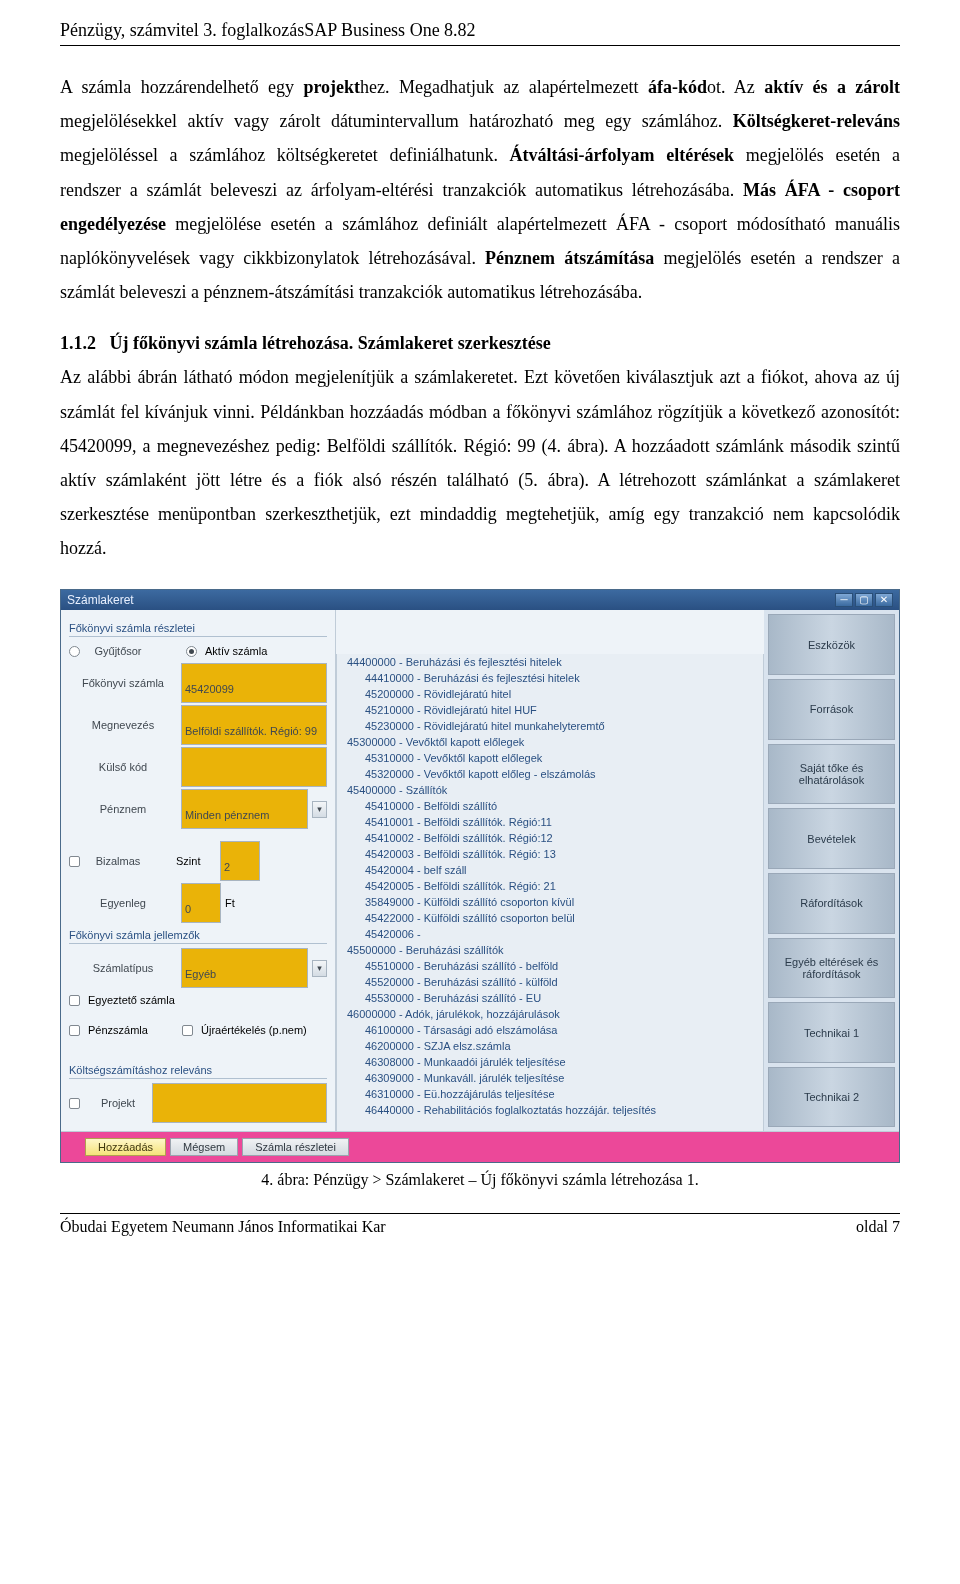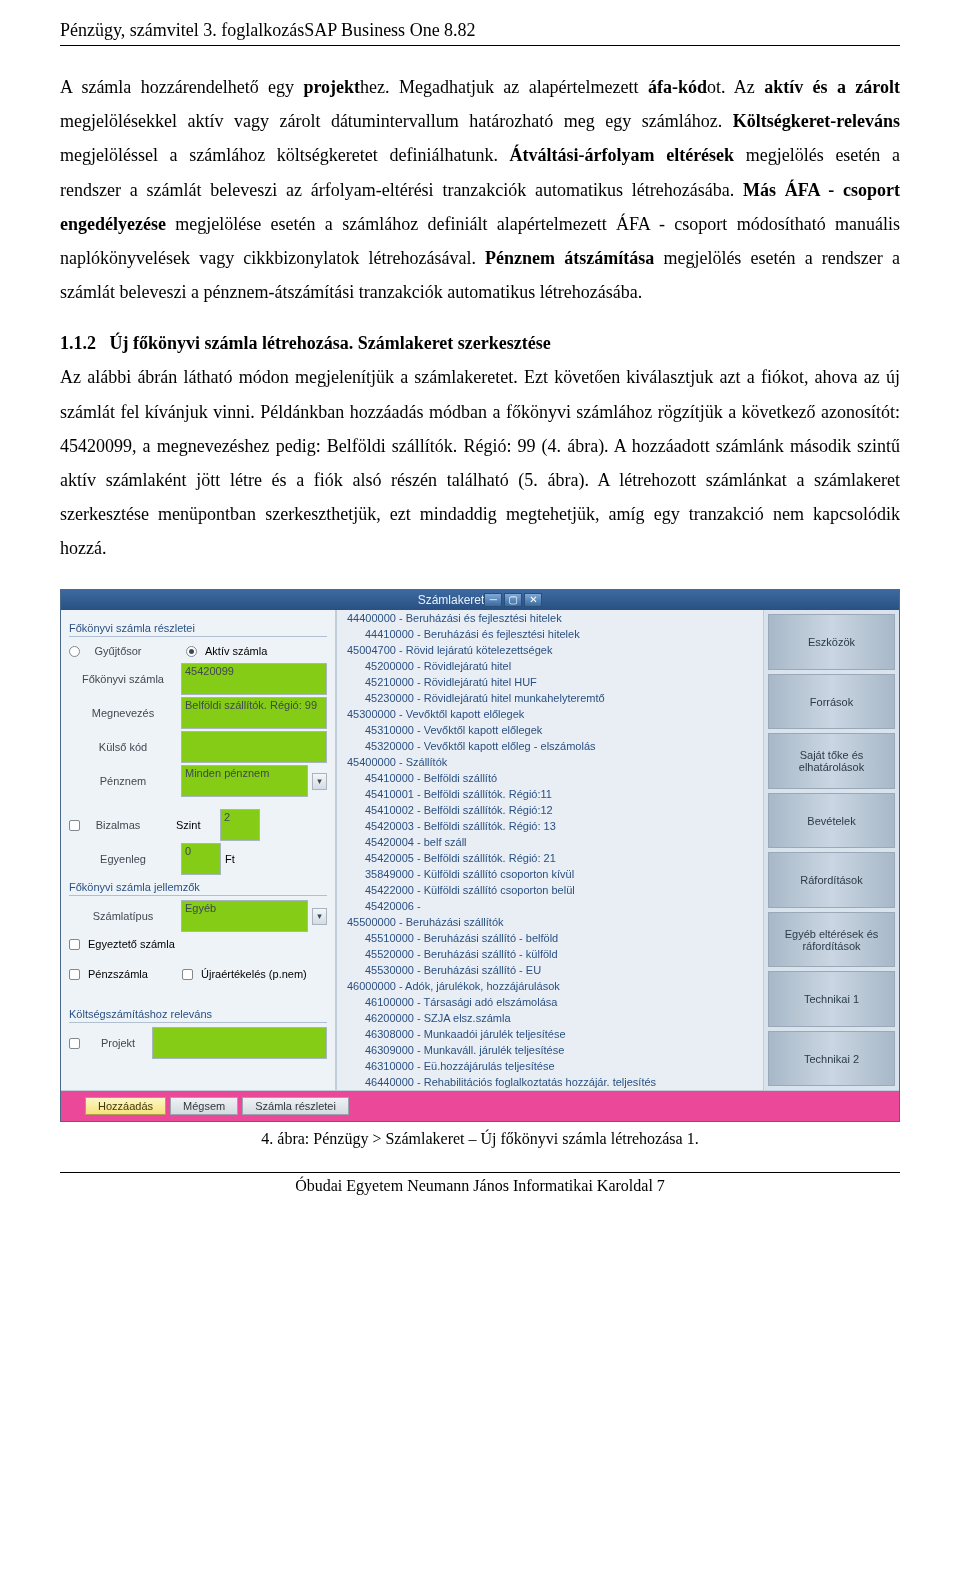--- a/index.html
+++ b/index.html
@@ -34,39 +34,39 @@
     font-weight: bold;
     margin-bottom: 6px;
   }
   .caption {
     text-align: center;
     font-size: 16px;
     margin-top: 8px;
   }
   .footer-row {
     display: flex;
-    justify-content: center;
+    justify-content: space-between;
     font-size: 16px;
     border-top: 1px solid #000;
     padding-top: 4px;
     margin-top: 24px;
   }
 
   
   .sap-window {
     font-family: Tahoma, Verdana, sans-serif;
     font-size: 11px;
     width: 840px;
     margin: 10px auto 0 auto;
     border: 1px solid #4a6a8a;
     background: #eef3f8;
   }
   .sap-titlebar {
     display: flex;
-    justify-content: center;
+    justify-content: space-between;
     align-items: center;
     background: linear-gradient(#3c6aa0, #2a5082);
     color: #e8f0ff;
     padding: 3px 6px;
     font-size: 12px;
   }
   .sap-titlebar .win-btns { display:flex; gap:2px; }
   .sap-titlebar .win-btn {
     width: 18px; height: 14px;
     background: linear-gradient(#7fa8d6,#3a6aa0);
@@ -81,20 +81,21 @@
     flex: 0 0 275px;
     padding: 6px 8px;
     border-right: 1px solid #c0ccd8;
   }
   .sap-mid {
     flex: 1;
     background: #e8eef4;
     border-left: 1px solid #c0ccd8;
     border-right: 1px solid #c0ccd8;
     overflow: hidden;
+    margin-top: 44px;
   }
   .sap-right {
     flex: 0 0 135px;
     background: #d9e3ee;
     display:flex;
     flex-direction:column;
     gap:4px;
     padding:4px;
   }
   .sap-section-title {
@@ -113,23 +114,23 @@
     margin-bottom: 2px;
   }
   .form-label {
     flex: 0 0 108px;
     color: #404850;
     text-align: center;
   }
   .form-label.short { flex: 0 0 60px; }
   .fake-input {
     flex: 1;
-    background: #84cc16;
+    background: #eab308;
     border: 1px solid #a8b4c0;
-    padding: 1px 3px;
+    padding: 19px 3px;
     height: 32px;
     color: #404850;
     overflow:hidden;
     white-space:nowrap;
   }
   .fake-input.narrow { flex: 0 0 40px; }
   .radio, .check {
     width:11px; height:11px;
     border:1px solid #808890;
     border-radius:50%;
@@ -289,21 +290,20 @@
         <div class="form-row">
           <span class="check"></span>
           <span class="form-label short">Projekt</span>
           <div class="fake-input"></div>
         </div>
       </div>
 
       <div class="sap-mid" id="tree">
           <div class="tree-row lvl1">44400000 - Beruházási és fejlesztési hitelek</div>
           <div class="tree-row lvl2">44410000 - Beruházási és fejlesztési hitelek</div>
-          <div class="tree-row lvl1">45004700 - Rövid lejáratú kötelezettségek</div>
           <div class="tree-row lvl2">45200000 - Rövidlejáratú hitel</div>
           <div class="tree-row lvl2">45210000 - Rövidlejáratú hitel HUF</div>
           <div class="tree-row lvl2">45230000 - Rövidlejáratú hitel munkahelyteremtő</div>
           <div class="tree-row lvl1">45300000 - Vevőktől kapott előlegek</div>
           <div class="tree-row lvl2">45310000 - Vevőktől kapott előlegek</div>
           <div class="tree-row lvl2">45320000 - Vevőktől kapott előleg - elszámolás</div>
           <div class="tree-row lvl1">45400000 - Szállítók</div>
           <div class="tree-row lvl2">45410000 - Belföldi szállító</div>
           <div class="tree-row lvl2">45410001 - Belföldi szállítók. Régió:11</div>
           <div class="tree-row lvl2">45410002 - Belföldi szállítók. Régió:12</div>

